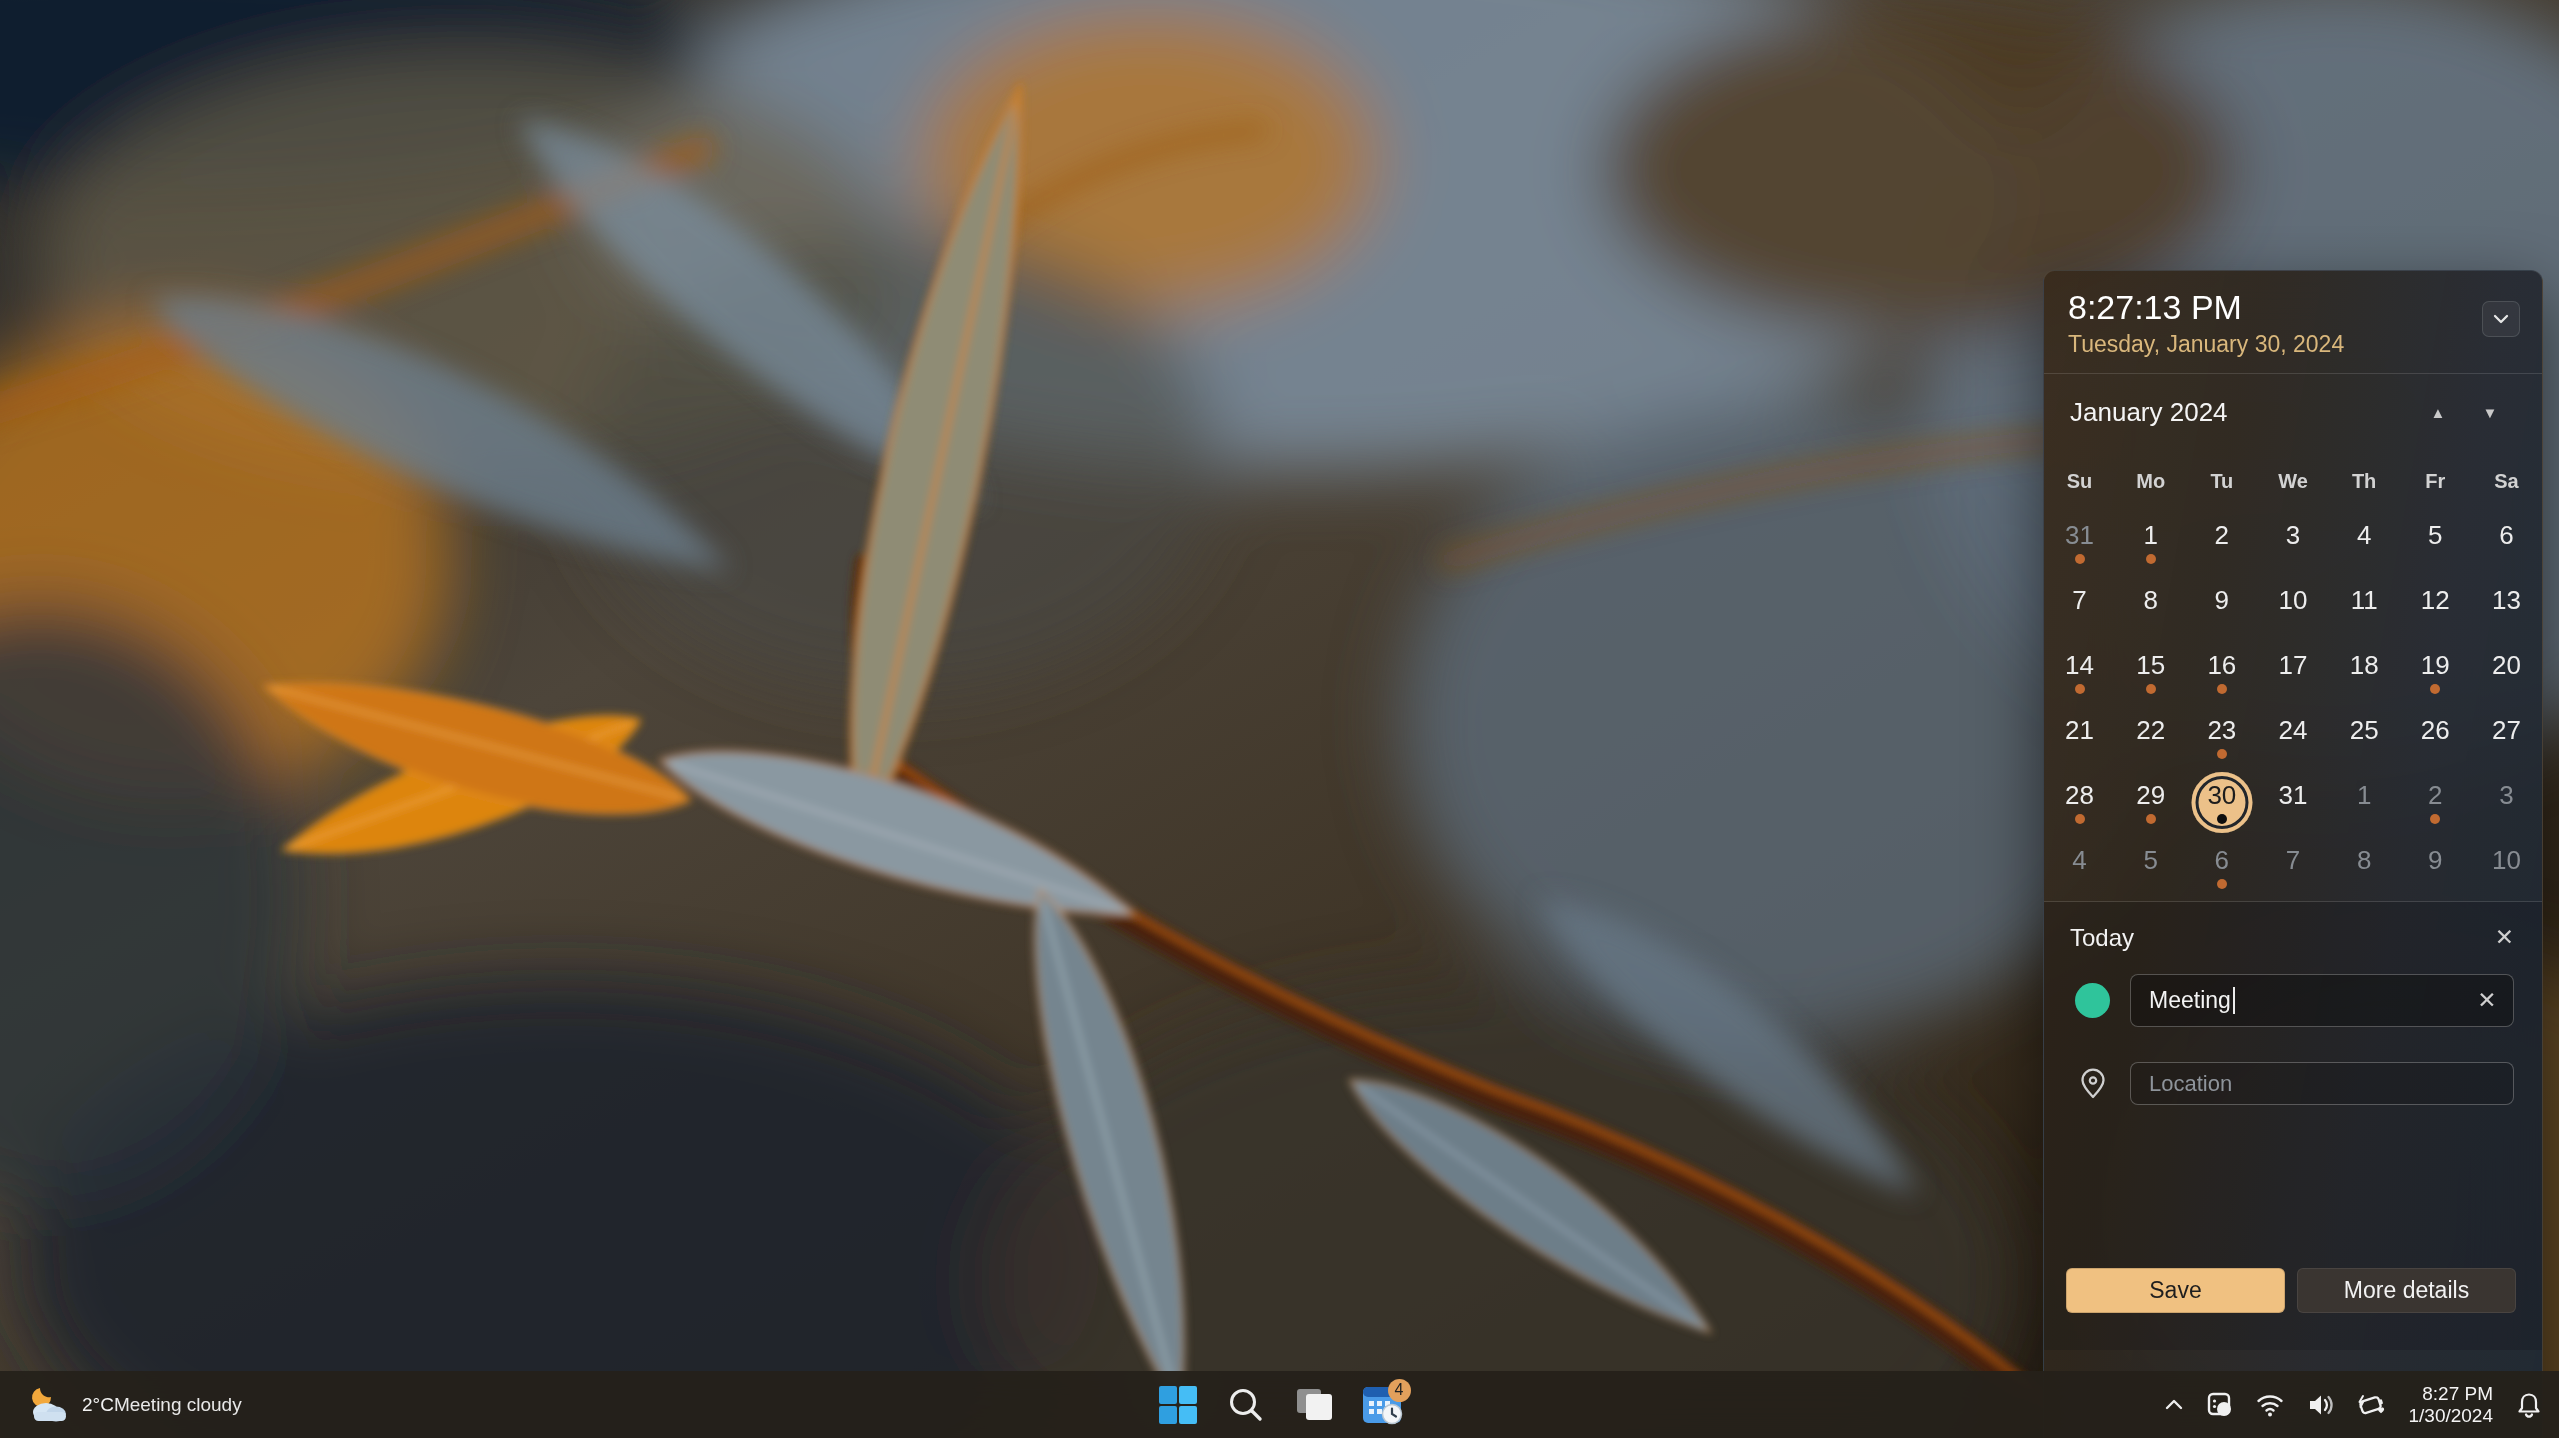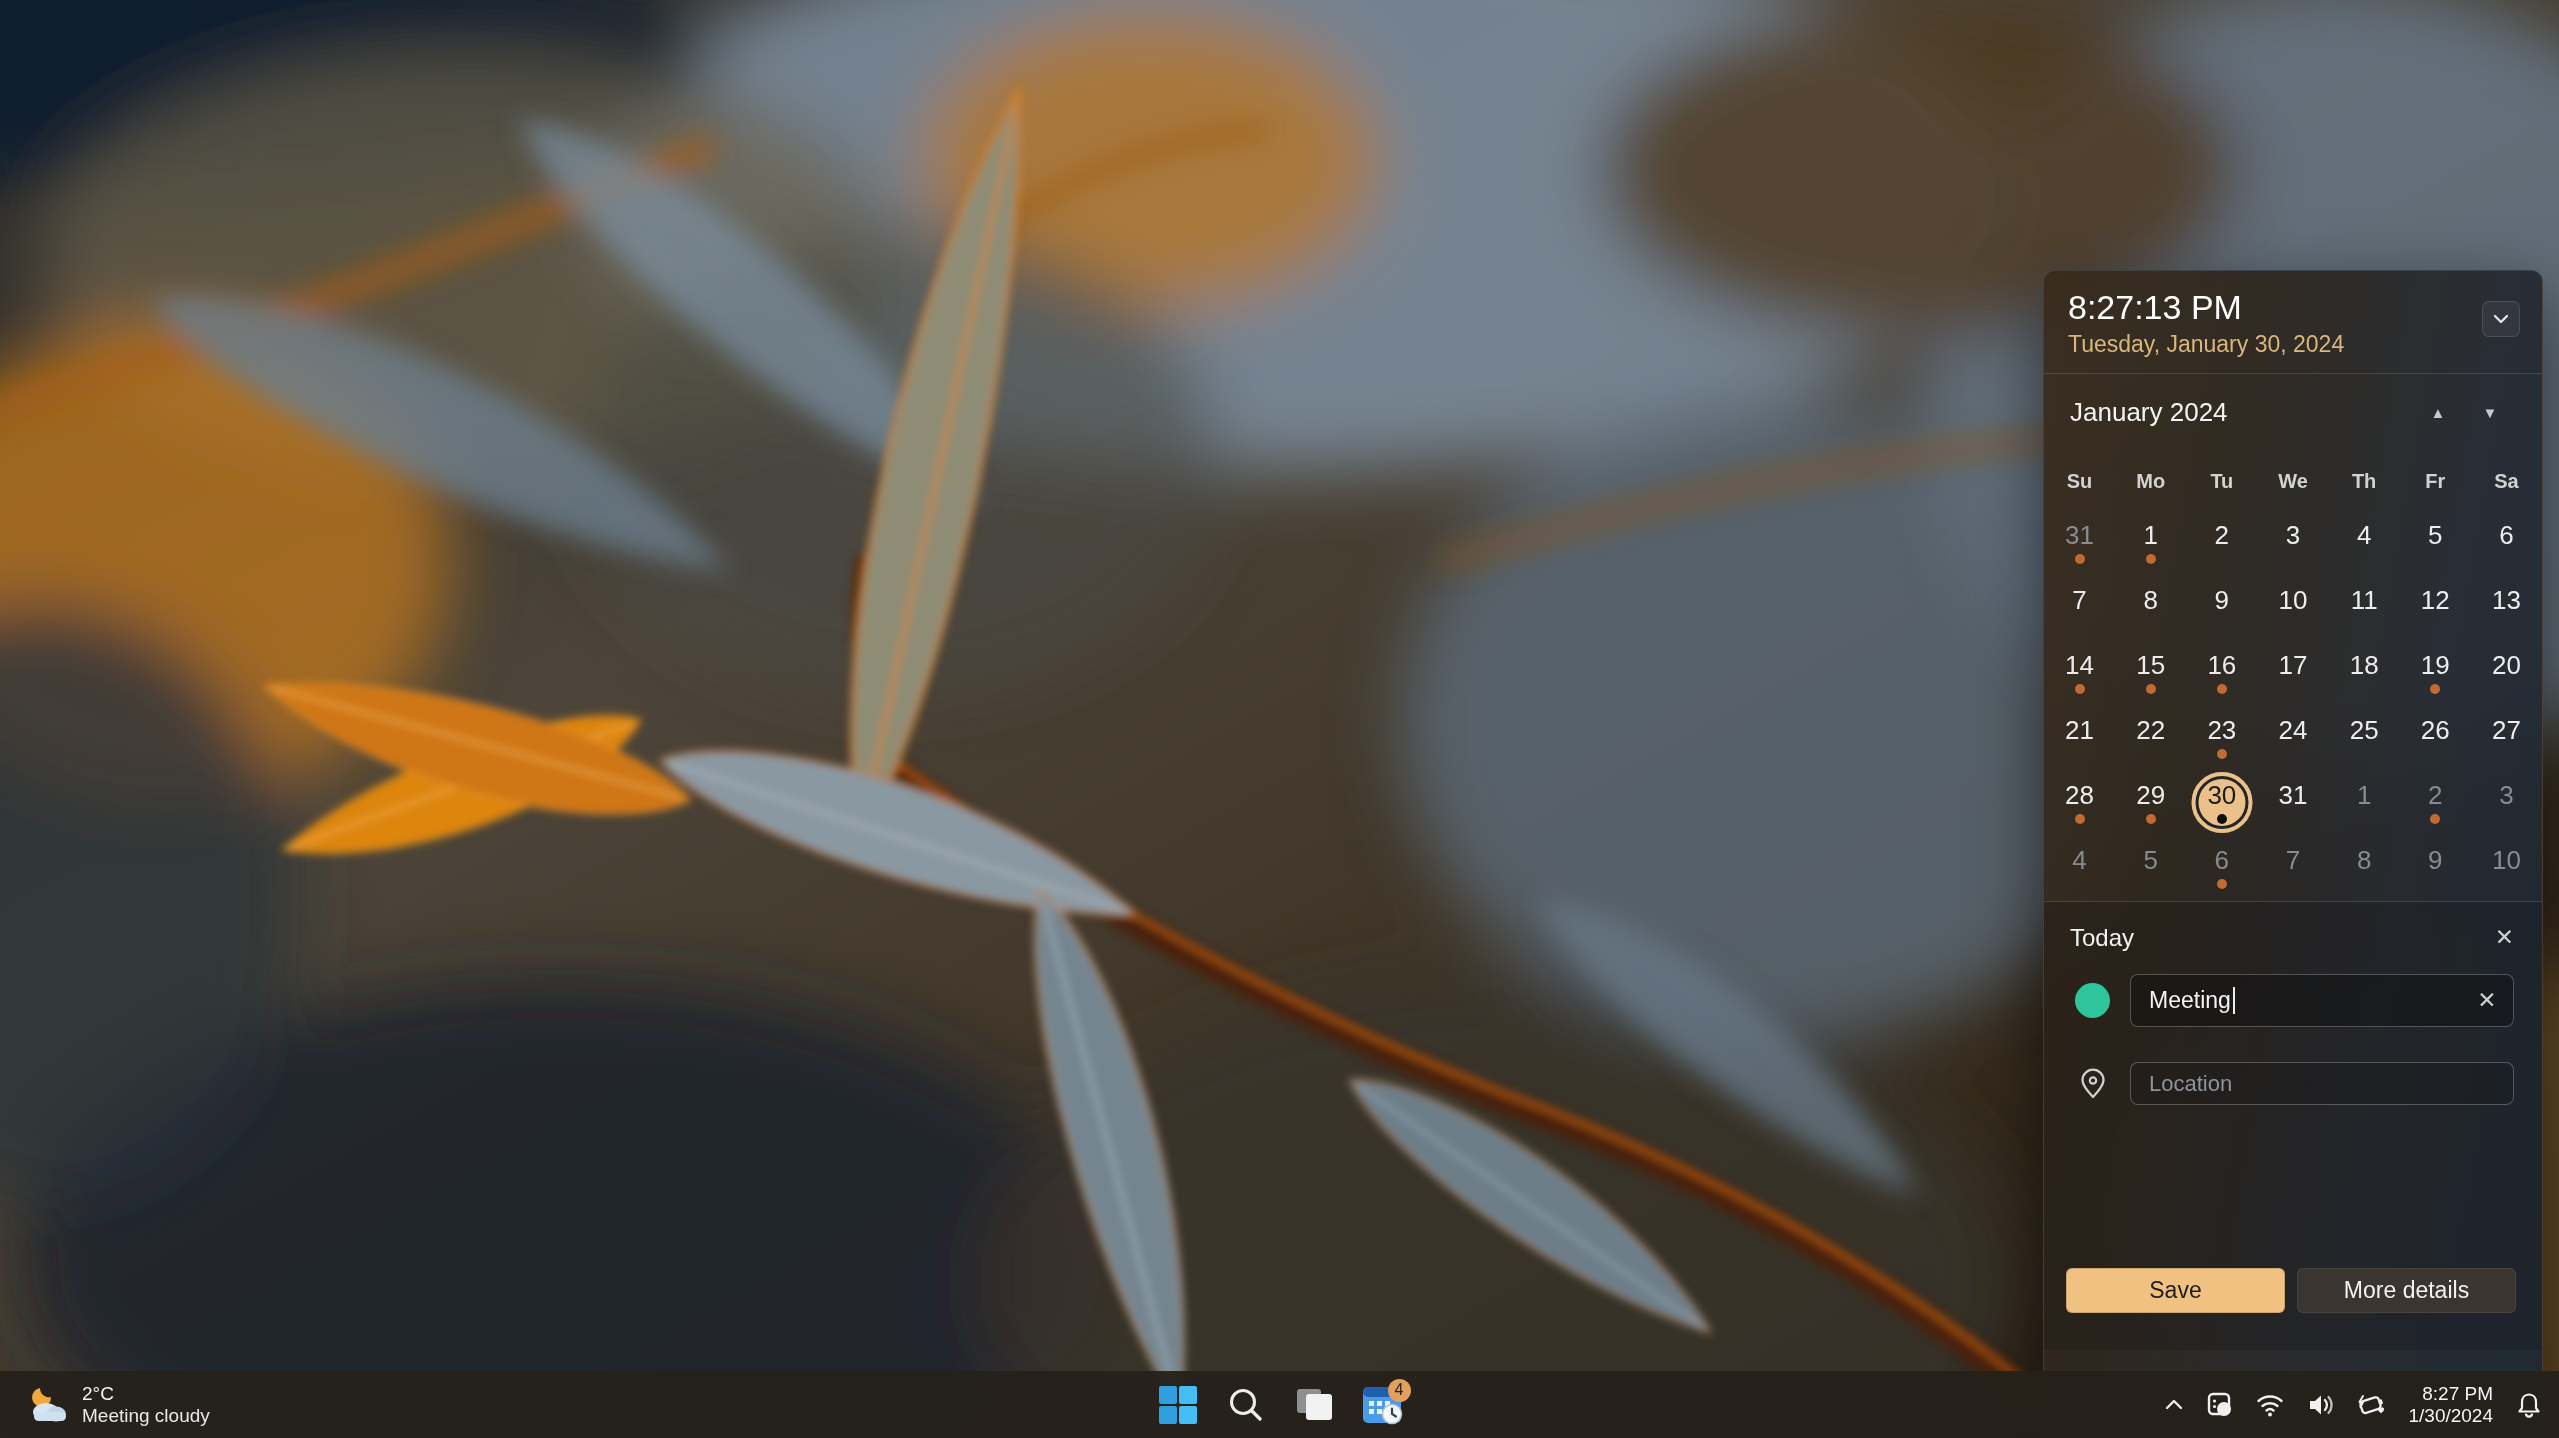--- a/index.html
+++ b/index.html
@@ -68,21 +68,21 @@
   .buttons-row{position:absolute;left:0;right:0;bottom:0;height:97px;display:flex;align-items:center;
         gap:12px;padding:0 26px 22px 22px;}
   .btn{flex:1;height:45px;border-radius:6px;font-size:23px;font-family:inherit;cursor:pointer;}
   .btn-save{background:#f0c181;border:1px solid rgba(0,0,0,.15);color:#1e1e1e;}
   .btn-more{background:#3a3531;border:1px solid rgba(255,255,255,.08);color:#f2f2f2;}
 
   
   .taskbar{position:absolute;left:0;top:1371px;width:2559px;height:67px;
         background:rgba(37,32,26,.93);backdrop-filter:blur(30px);}
   .weather{position:absolute;left:16px;top:0;height:100%;display:flex;align-items:center;gap:12px;cursor:pointer;padding:0 10px;}
-  .weather-text{display:flex;flex-direction:column;justify-content:space-between;}
+  .weather-text{display:flex;flex-direction:row;justify-content:space-between;}
   .weather-temp{font-size:19px;line-height:22px;color:#f3f3f3;}
   .weather-cond{font-size:19px;line-height:22px;color:#e8e8e8;}
   .task-center{position:absolute;left:50%;top:0;height:100%;transform:translateX(-50%);
         display:flex;align-items:center;gap:22px;}
   .tb-btn{position:relative;width:46px;height:46px;border-radius:7px;display:flex;align-items:center;justify-content:center;cursor:pointer;}
   .badge{position:absolute;top:-3px;right:-6px;width:23px;height:23px;border-radius:50%;
         background:#e2a05c;color:#222;font-size:16px;display:flex;align-items:center;justify-content:center;}
   .tray{position:absolute;right:8px;top:0;height:100%;display:flex;align-items:center;gap:6px;}
   .tray-btn{height:46px;border-radius:6px;display:flex;align-items:center;justify-content:center;cursor:pointer;padding:0 7px;}
   .tray-clock{display:flex;flex-direction:column;align-items:flex-end;justify-content:center;

